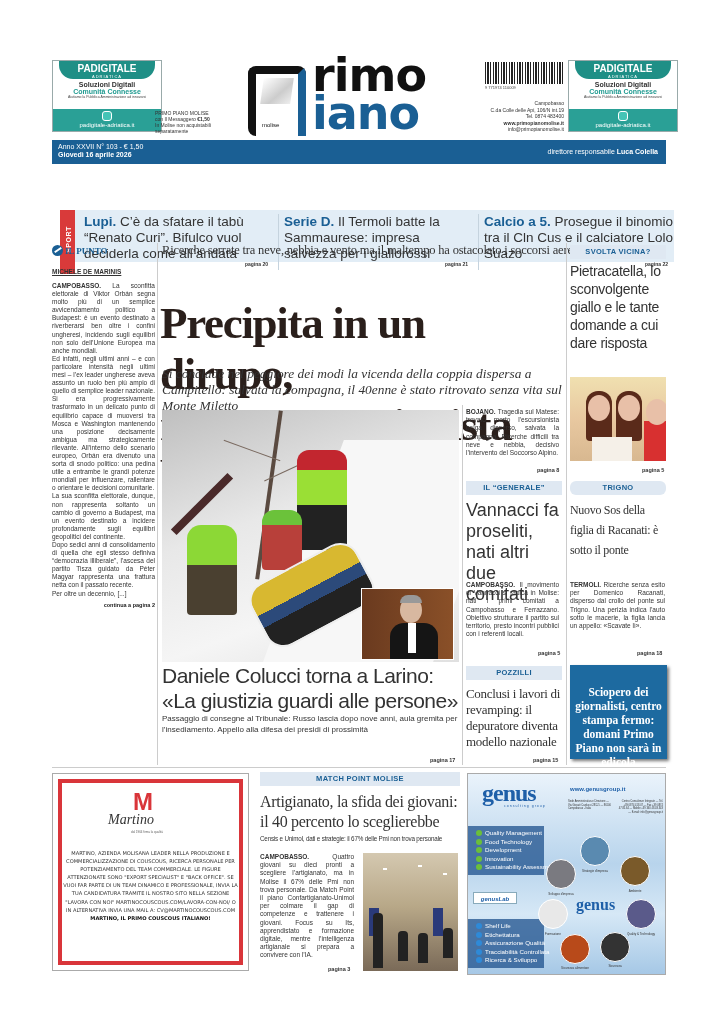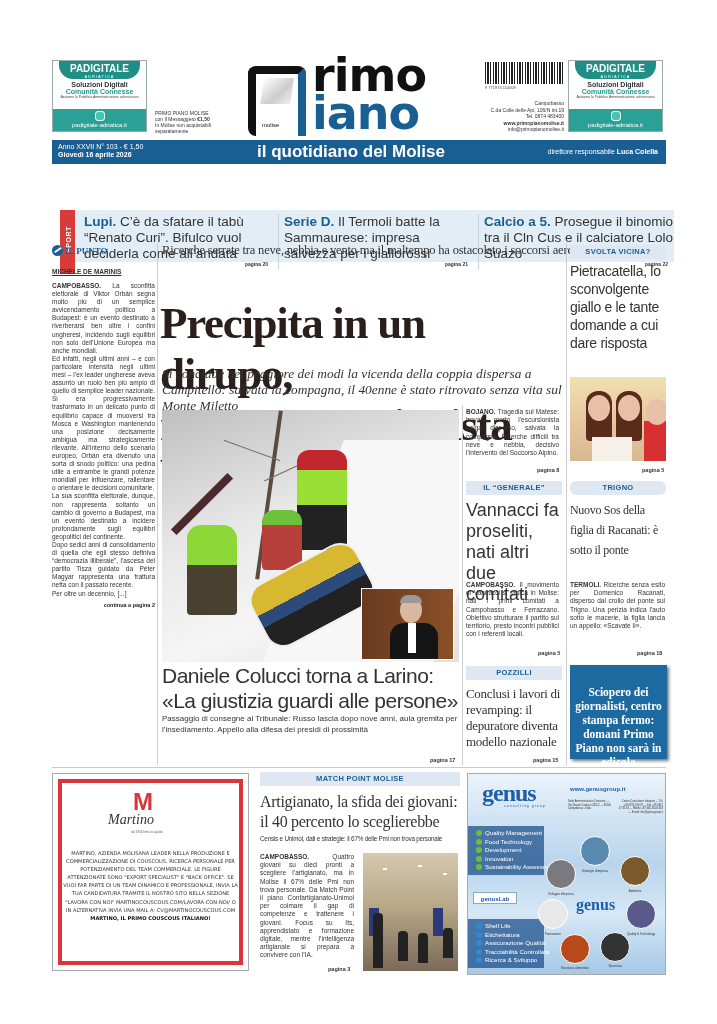--- a/index.html
+++ b/index.html
@@ -1,20 +1,20 @@
 <!DOCTYPE html>
 <html><head>
 <meta charset="utf-8">
 <style>
   * { box-sizing: border-box; margin: 0; padding: 0; }
   html, body { width: 717px; height: 1024px; background: #ffffff; overflow: hidden; }
   body { position: relative; font-family: "Liberation Sans", sans-serif; color: #222; }
 
   
-  .pa-ad { position: absolute; top: 60px; width: 95px; height: 72px; border: 1px solid #9aa; background: #fff; text-align: center; overflow: hidden; }
+  .pa-ad { position: absolute; top: 60px; width: 110px; height: 72px; border: 1px solid #9aa; background: #fff; text-align: center; overflow: hidden; }
   .pa-ad .pa-top { background: #1f8f86; color: #fff; font-weight: bold; font-size: 10px; height: 18px; line-height: 12px; padding-top: 2px; border-radius: 0 0 14px 14px; margin: 0 6px; }
   .pa-ad .pa-top .sub { display: block; font-size: 4px; line-height: 4px; font-weight: normal; letter-spacing: 1px; }
   .pa-ad .pa-l1 { font-size: 7px; font-weight: bold; color: #333; margin-top: 2px; }
   .pa-ad .pa-l2 { font-size: 7px; font-weight: bold; color: #1f9a90; }
   .pa-ad .pa-l3 { font-size: 3.5px; color: #444; }
   .pa-ad .pa-bottom { position: absolute; left: 0; right: 0; bottom: 0; height: 22px; background: #2aa096; color: #fff; font-size: 6px; }
   .pa-ad .pa-icon { width: 10px; height: 10px; margin: 2px auto 0; border: 1px solid #fff; border-radius: 3px; background: #45c4b6; }
   .pa-ad .pa-url { line-height: 9px; }
 
   .distrib { position: absolute; left: 155px; top: 110px; font-size: 5px; line-height: 6px; color: #333; width: 80px; }
@@ -191,21 +191,20 @@
     <div class="pa-icon"></div>
     <div class="pa-url">padigitale-adriatica.it</div>
   </div>
 </div>
 
 <div class="masthead">
   <div class="issue">
     <div>Anno XXVII N° 103 - € 1,50</div>
     <div class="date">Giovedì 16 aprile 2026</div>
   </div>
-  <div class="tagline">il quotidiano del Molise</div>
   <div class="director"><span>direttore responsabile </span><b>Luca Colella</b></div>
 </div>
 
 <div class="sport">
   <div class="label">
       <span>SPORT</span>
     </div>
   <div class="item" style="left:24px;">
     <span class="kw">Lupi.</span><span> C’è da sfatare il tabù “Renato Curi”. Bifulco vuol deciderla come all’andata</span>
     <span class="pg">pagina 20</span>

